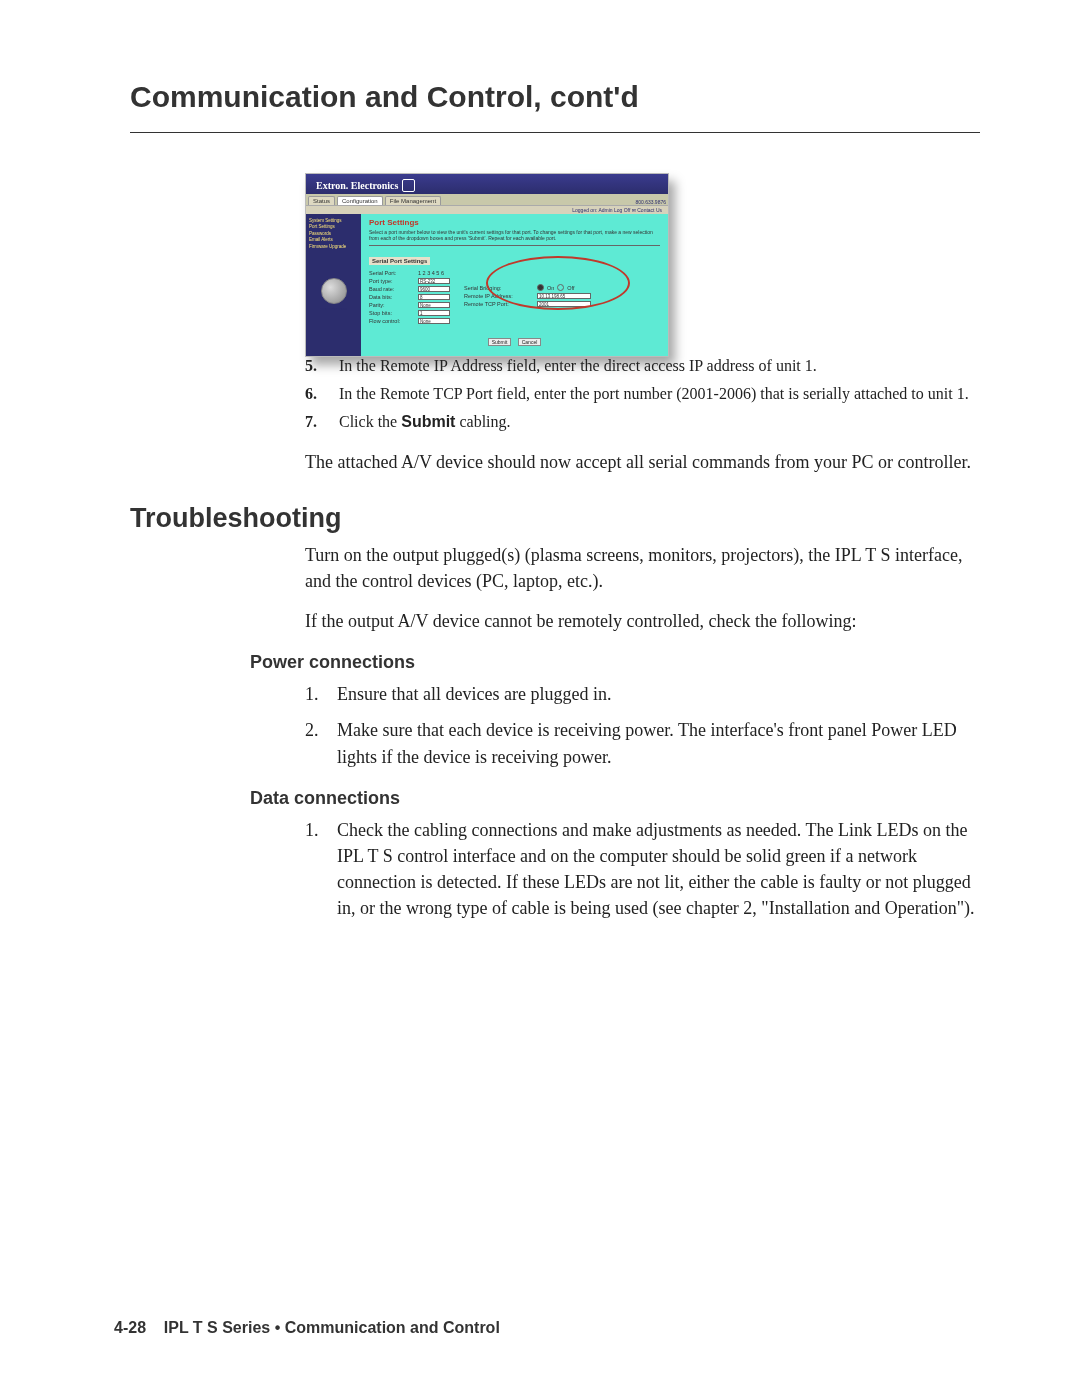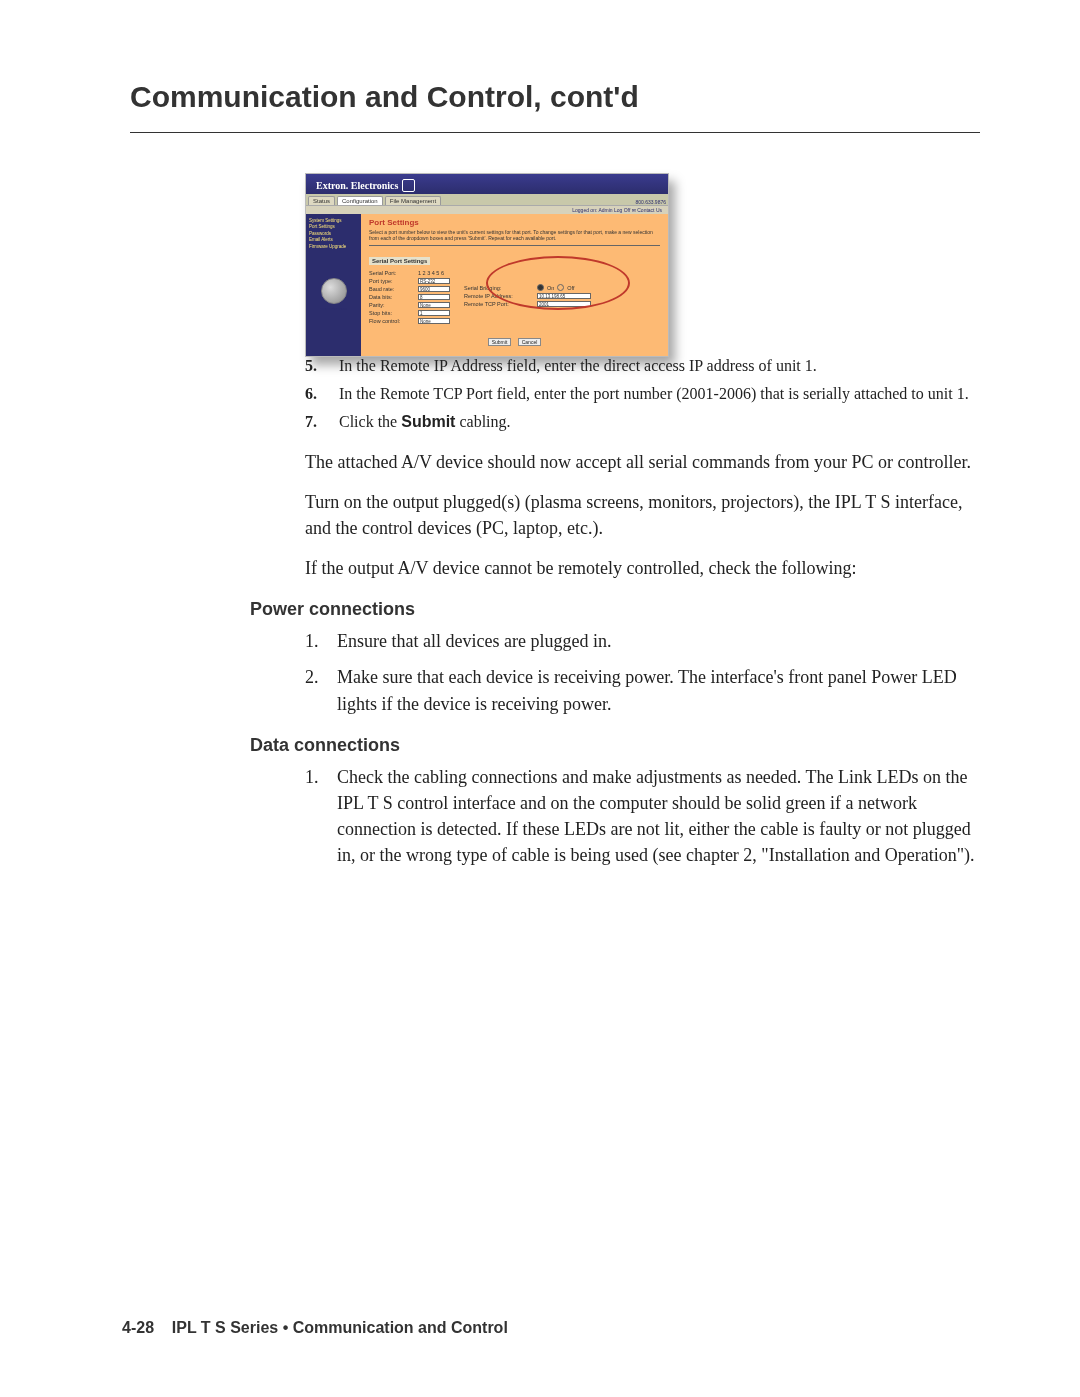--- a/index.html
+++ b/index.html
@@ -77,21 +77,21 @@
   .shot-bar {
     background: #d7d2bb;
     color: #2c2d6d;
     font-size: 5px;
     text-align: right;
     padding: 1px 6px;
     border-top:1px solid #aaa;
   }
   .shot-body {
     display: flex;
-    background: #fdba74;
+    background: #5eead4;
     min-height: 122px;
   }
   .shot-side {
     width: 55px;
     background: #2c2d6d;
     color: #fbe37a;
     font-size: 4.5px;
     padding: 4px 3px;
     box-sizing: border-box;
     display:flex;
@@ -238,21 +238,21 @@
     line-height: 1.45;
   }
   ol.sublist > li > .num {
     width: 32px;
     flex-shrink: 0;
   }
 
   .footer {
     position: absolute;
     bottom: 60px;
-    left: 122px;
+    left: 114px;
     font-family: "Trebuchet MS", Arial, sans-serif;
     font-size: 16px;
     color: #333;
   }
   .footer .pg { font-weight: bold; }
   .footer .ftitle { font-weight: bold; }
   b.sans { font-family: "Trebuchet MS", Arial, sans-serif; }
 </style>
 </head>
 <body>
@@ -365,20 +365,21 @@
           <span>Click the </span><b class="sans">Submit</b><span> cabling.</span>
         </span>
       </li>
     </ol>
   </div>
 
   <div class="content">
     <p class="para" style="margin-left:-175px; padding-left:175px;">The attached A/V device should now accept all serial commands from your PC or controller.</p>
   </div>
 
+  <h2 class="section">Troubleshooting</h2>
 
   <div class="content">
     <p class="para">Turn on the output plugged(s) (plasma screens, monitors, projectors), the IPL T S interface, and the control devices (PC, laptop, etc.).</p>
     <p class="para">If the output A/V device cannot be remotely controlled, check the following:</p>
   </div>
 
   <div class="sub-h">Power connections</div>
   <ol class="sublist">
     <li>
       <span class="num">1.</span>

